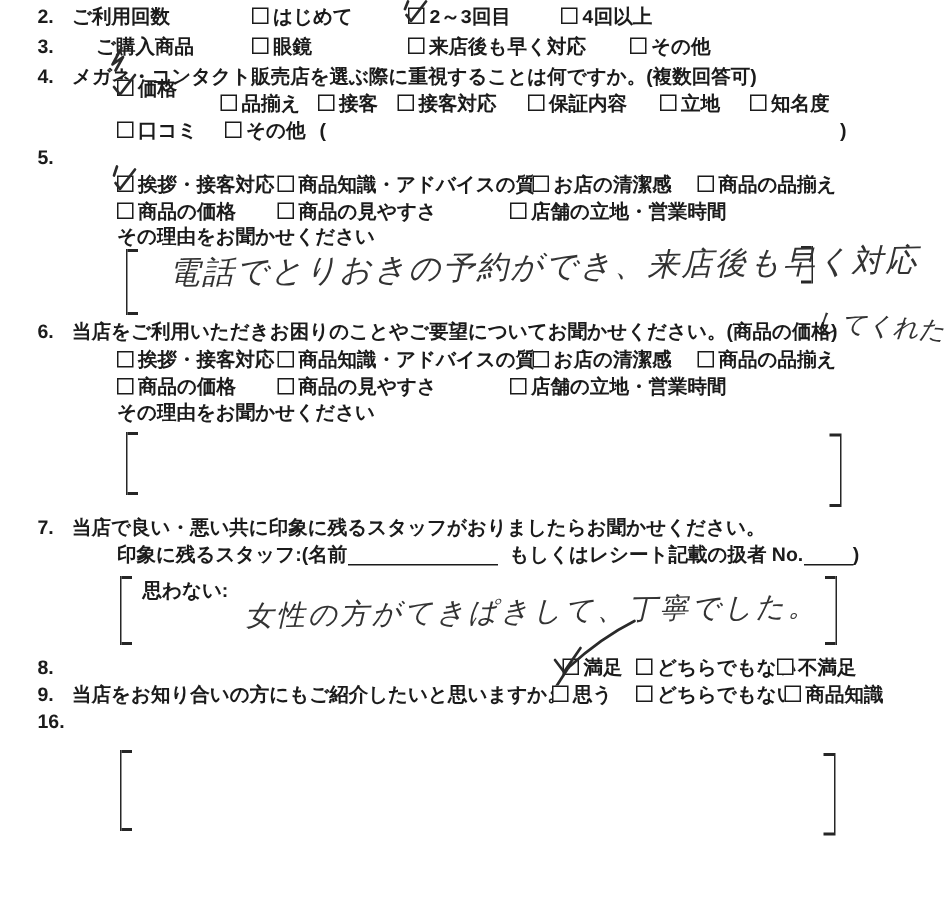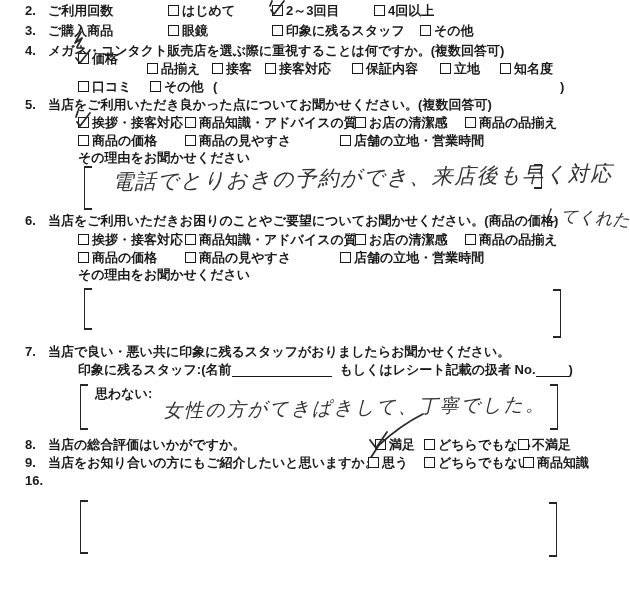--- a/index.html
+++ b/index.html
@@ -3,21 +3,21 @@
 <meta charset="utf-8">
 <style>
   html,body { margin:0; padding:0; background:#ffffff; }
   .sheet {
     position:relative; width:630px; height:600px; overflow:hidden;
     background:#ffffff; color:#1b1b1b;
     font-family:"Liberation Sans","DejaVu Sans",sans-serif;
     font-weight:bold; font-size:13px;
   }
   .line, .opt, .num { position:absolute; white-space:nowrap; line-height:1.1; }
-  .opt { cursor:default; }
+  .opt { cursor:default;font-family:Liberation Mono, monospace; }
   .cb {
     display:inline-block; width:9px; height:9px;
     border:1.6px solid #1b1b1b; margin-right:3px;
     transform:translateY(1px); background:#fff;
   }
   .check-svg { position:absolute; display:none; pointer-events:none; }
   .opt.checked .check-svg { display:block; }
   .check-svg path { fill:none; stroke:#2a2a2a; stroke-width:1.8; stroke-linecap:round; stroke-linejoin:round; }
   .hand {
     position:absolute; white-space:nowrap; font-weight:400; font-style:italic;
@@ -48,26 +48,26 @@
     <svg class="check-svg" style="left:-4px;top:-7px" width="20" height="22" viewBox="0 0 20 22">
         <path d="M3 13 L6 17 L16 4"></path>
         <path d="M4 4 L2 9"></path>
       </svg>
   </span>
   <span class="opt" style="left:374px;top:4px">
     <span class="cb"></span><span>4回以上</span>
   </span>
 
   <span class="num" style="left:25px;top:24px">3.</span>
-  <span class="line" style="left:48px;top:24px">ご購入商品</span>
+  <span class="line" style="left:64px;top:24px">ご購入商品</span>
   <span class="opt" style="left:168px;top:24px">
     <span class="cb"></span><span>眼鏡</span>
   </span>
   <span class="opt" style="left:272px;top:24px">
-    <span class="cb"></span><span>印象に残るスタッフ</span>
+    <span class="cb"></span><span>来店後も早く対応</span>
   </span>
   <span class="opt" style="left:420px;top:24px">
     <span class="cb"></span><span>その他</span>
   </span>
 
   <span class="num" style="left:25px;top:44px">4.</span>
   <span class="line" style="left:48px;top:44px">メガネ・コンタクト販売店を選ぶ際に重視することは何ですか。(複数回答可)</span>
   <span class="opt checked" style="left:78px;top:52px">
     <span class="cb"></span><span>価格</span>
     <svg class="check-svg" style="left:-6px;top:-22px" width="24" height="36" viewBox="0 0 24 36">
@@ -96,21 +96,20 @@
   <span class="opt" style="left:78px;top:80px">
     <span class="cb"></span><span>口コミ</span>
   </span>
   <span class="opt" style="left:150px;top:80px">
     <span class="cb"></span><span>その他</span>
   </span>
   <span class="line" style="left:213px;top:80px">(</span>
   <span class="line" style="left:560px;top:80px">)</span>
 
   <span class="num" style="left:25px;top:98px">5.</span>
-  <span class="line" style="left:48px;top:98px">当店をご利用いただき良かった点についてお聞かせください。(複数回答可)</span>
   <span class="opt checked" style="left:78px;top:116px">
     <span class="cb"></span><span>挨拶・接客対応</span>
     <svg class="check-svg" style="left:-4px;top:-9px" width="20" height="24" viewBox="0 0 20 24">
         <path d="M3 15 L6 19 L16 6"></path>
         <path d="M4 4 L2 10"></path>
       </svg>
   </span>
   <span class="opt" style="left:185px;top:116px">
     <span class="cb"></span><span>商品知識・アドバイスの質</span>
   </span>
@@ -167,21 +166,20 @@
   <span class="line" style="left:48px;top:345px">当店で良い・悪い共に印象に残るスタッフがおりましたらお聞かせください。</span>
   <span class="line" style="left:78px;top:363px">
     <span>印象に残るスタッフ:(名前</span><span class="blank" style="width:100px"></span><span style="margin-left:8px">もしくはレシート記載の扱者 No.</span><span class="blank" style="width:33px"></span><span>)</span>
   </span>
   <div class="brL" style="left:80px;top:384px;height:46px"></div>
   <div class="brR" style="left:549px;top:384px;height:46px"></div>
   <span class="line" style="left:95px;top:387px">思わない:</span>
   <span class="hand" style="left:163px;top:398px;font-size:19px;letter-spacing:2px;transform:rotate(-1deg)">女性の方がてきぱきして、丁寧でした。</span>
 
   <span class="num" style="left:25px;top:438px">8.</span>
-  <span class="line" style="left:48px;top:438px">当店の総合評価はいかがですか。</span>
   <span class="opt checked" style="left:375px;top:438px">
     <span class="cb"></span><span>満足</span>
     <svg class="check-svg" style="left:-12px;top:-26px" width="72" height="54" viewBox="0 0 72 54">
         <path d="M60 2 C 44 10, 28 22, 16 33"></path>
         <path d="M7 28 L13 36 L24 20"></path>
         <path d="M16 33 L5 50"></path>
       </svg>
   </span>
   <span class="opt" style="left:424px;top:438px">
     <span class="cb"></span><span>どちらでもない</span>

